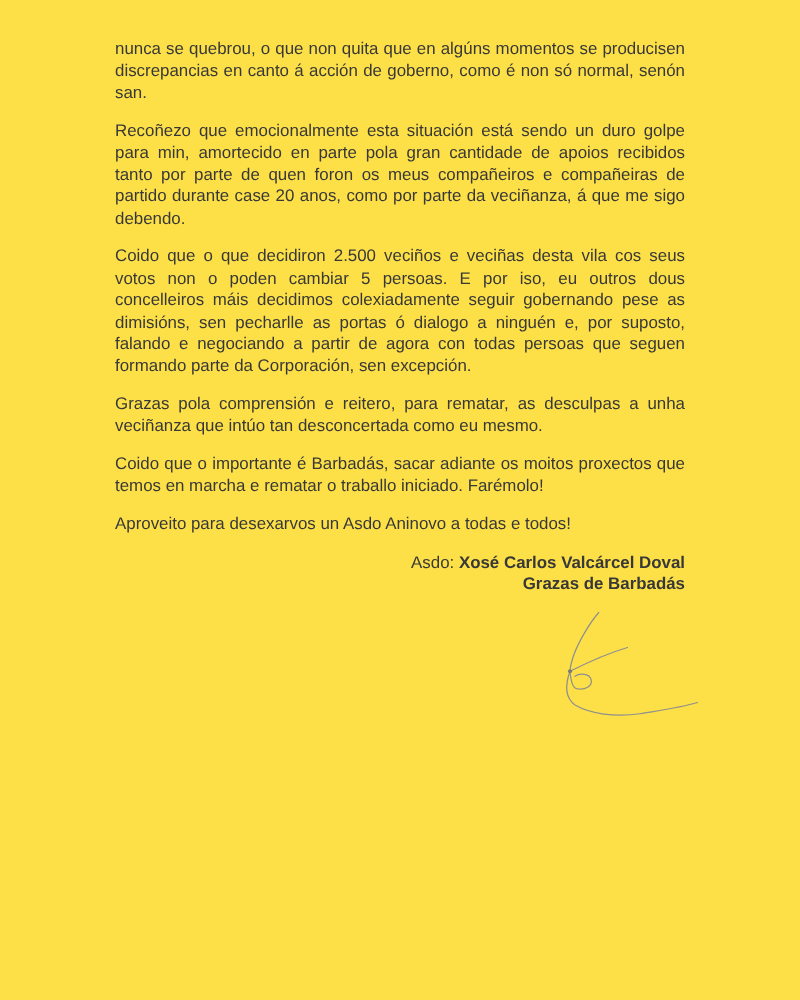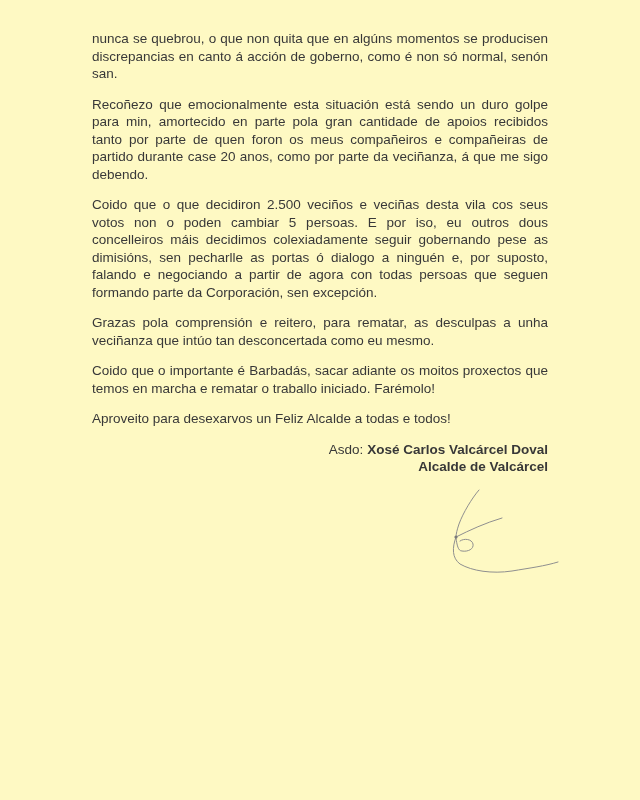--- a/index.html
+++ b/index.html
@@ -4,21 +4,21 @@
 <style>
   html, body {
     margin: 0;
     padding: 0;
     background: #ffffff;
   }
   .page {
     position: relative;
     width: 640px;
     height: 800px;
-    background: #fef9c3;
+    background: #fde047;
     overflow: hidden;
     font-family: "Liberation Sans", "DejaVu Sans", sans-serif;
   }
   .letter-body {
     position: absolute;
     top: 30px;
     left: 92px;
     width: 456px;
     color: #383838;
     font-size: 13.5px;
@@ -59,25 +59,25 @@
 <body>
 
 <div class="page">
 
   <div class="letter-body">
     <p>nunca se quebrou, o que non quita que en algúns momentos se producisen discrepancias en canto á acción de goberno, como é non só normal, senón san.</p>
     <p>Recoñezo que emocionalmente esta situación está sendo un duro golpe para min, amortecido en parte pola gran cantidade de apoios recibidos tanto por parte de quen foron os meus compañeiros e compañeiras de partido durante case 20 anos, como por parte da veciñanza, á que me sigo debendo.</p>
     <p>Coido que o que decidiron 2.500 veciños e veciñas desta vila cos seus votos non o poden cambiar 5 persoas. E por iso, eu outros dous concelleiros máis decidimos colexiadamente seguir gobernando pese as dimisións, sen pecharlle as portas ó dialogo a ninguén e, por suposto, falando e negociando a partir de agora con todas persoas que seguen formando parte da Corporación, sen excepción.</p>
     <p>Grazas pola comprensión e reitero, para rematar, as desculpas a unha veciñanza que intúo tan desconcertada como eu mesmo.</p>
     <p>Coido que o importante é Barbadás, sacar adiante os moitos proxectos que temos en marcha e rematar o traballo iniciado. Farémolo!</p>
-    <p>Aproveito para desexarvos un Feliz Alcalde a todas e todos!</p>
+    <p>Aproveito para desexarvos un Asdo Aninovo a todas e todos!</p>
 
     <div class="signoff">
       <div><span>Asdo:</span> <span class="b">Xosé Carlos Valcárcel Doval</span></div>
-      <div class="b">Alcalde de Valcárcel</div>
+      <div class="b">Grazas de Barbadás</div>
     </div>
   </div>
 
   <svg class="signature-svg" viewBox="0 0 125 95" xmlns="http://www.w3.org/2000/svg" aria-hidden="true">
 
     <path d="M 34,5 C 27,13 18,28 14,39 C 12,45 11,49 11,52"></path>
 
     <path d="M 11,52 C 25,45 40,38 57,33"></path>
 
     <path d="M 11,53 C 12,60 13,66 17,66 C 23,67 29,64 28,59 C 27,54 19,53 15,56"></path>

